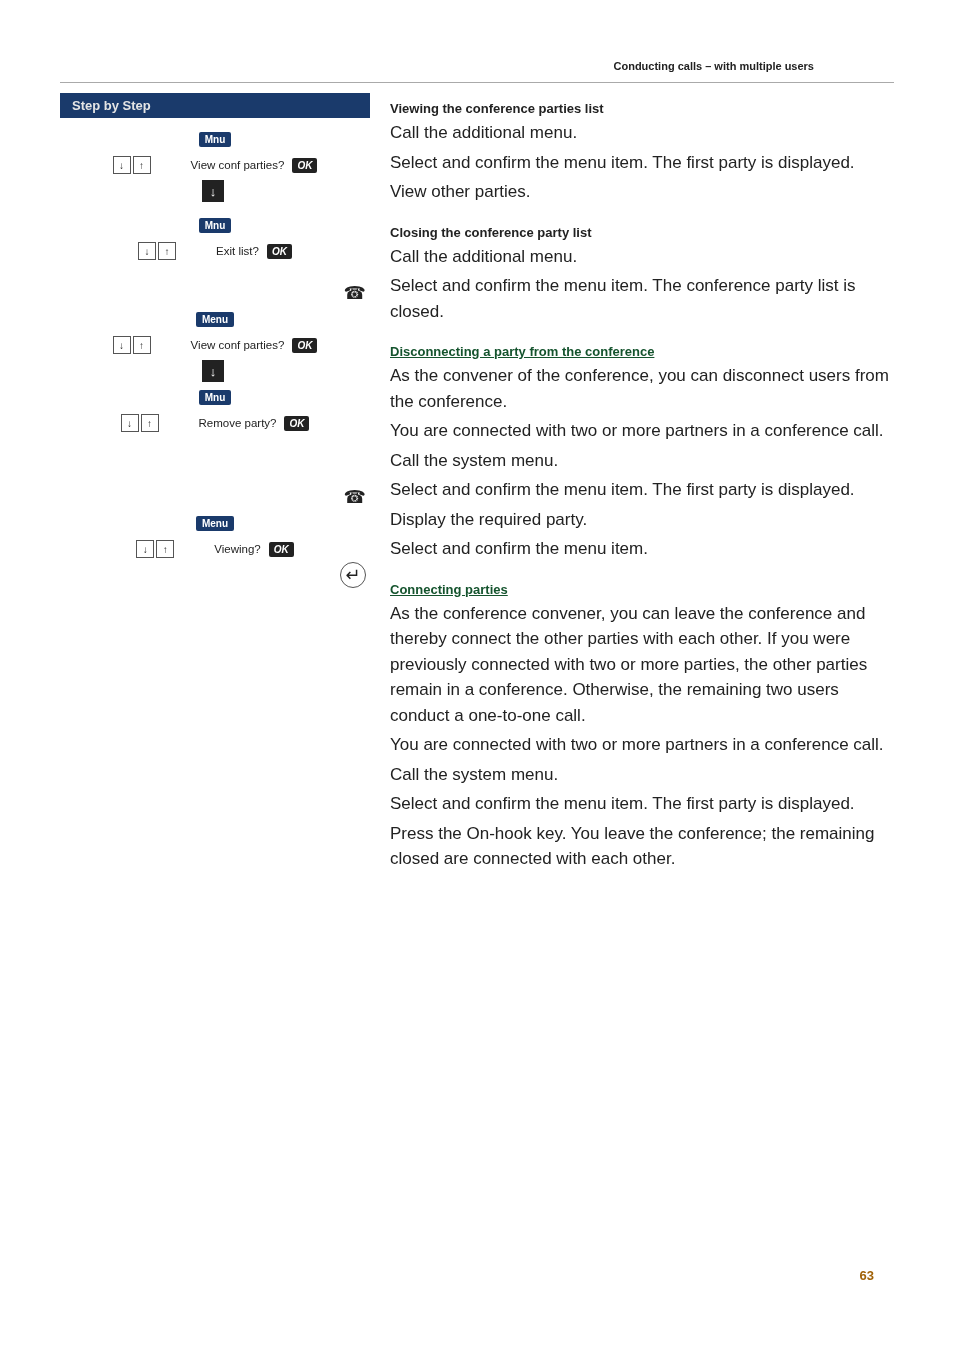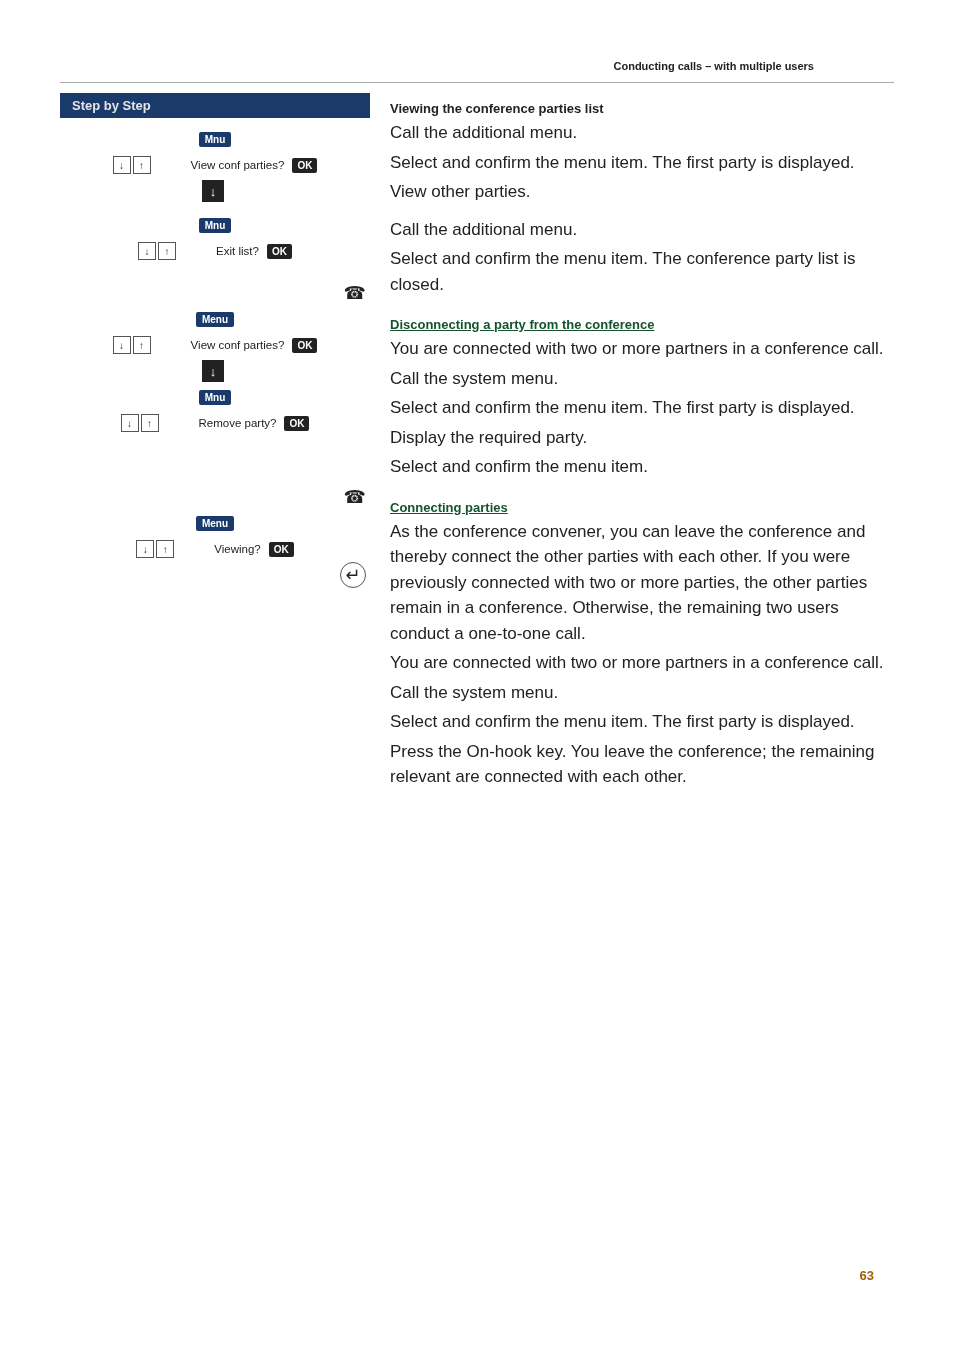--- a/index.html
+++ b/index.html
@@ -55,20 +55,21 @@
     }
     .btn-ok {
       background: #222;
       color: #fff;
       font-size: 10px;
       font-weight: bold;
       padding: 2px 5px;
       border-radius: 2px;
       display: inline-block;
       margin-left: 4px;
+      font-style: italic;
     }
     .nav-arrows {
       display: inline-flex;
       align-items: center;
       margin-right: 4px;
       gap: 2px;
     }
     .arrow-btn {
       display: inline-flex;
       align-items: center;
@@ -271,42 +272,44 @@
     <div>
       <div class="section-title">Viewing the conference parties list</div>
       <div class="section-text">Call the additional menu.</div>
       <div class="section-text">Select and confirm the menu item. The first party is displayed.</div>
       <div class="section-text">View other parties.</div>
     </div>
 
     <div class="spacer-row"></div>
 
     <div>
+      <div class="section-title">Closing the conference party list</div>
       <div class="section-text">Call the additional menu.</div>
       <div class="section-text">Select and confirm the menu item. The conference party list is closed.</div>
     </div>
 
     <div class="spacer-row"></div>
 
     <div>
       <div class="section-title blue">Disconnecting a party from the conference</div>
+      <div class="section-text">As the convener of the conference, you can disconnect users from the conference.</div>
       <div class="section-text">You are connected with two or more partners in a conference call.</div>
       <div class="section-text">Call the system menu.</div>
       <div class="section-text">Select and confirm the menu item. The first party is displayed.</div>
       <div class="section-text">Display the required party.</div>
       <div class="section-text">Select and confirm the menu item.</div>
     </div>
 
     <div class="spacer-row"></div>
 
     <div>
       <div class="section-title blue">Connecting parties</div>
       <div class="section-text">As the conference convener, you can leave the conference and thereby connect the other parties with each other. If you were previously connected with two or more parties, the other parties remain in a conference. Otherwise, the remaining two users conduct a one-to-one call.</div>
       <div class="section-text">You are connected with two or more partners in a conference call.</div>
       <div class="section-text">Call the system menu.</div>
       <div class="section-text">Select and confirm the menu item. The first party is displayed.</div>
-      <div class="section-text">Press the On-hook key. You leave the conference; the remaining relevant are connected with each other.</div>
+      <div class="section-text">Press the On-hook key. You leave the conference; the remaining closed are connected with each other.</div>
     </div>
 
   </div>
 </div>
 
 <div class="page-number">63</div>
 
 </body></html>

